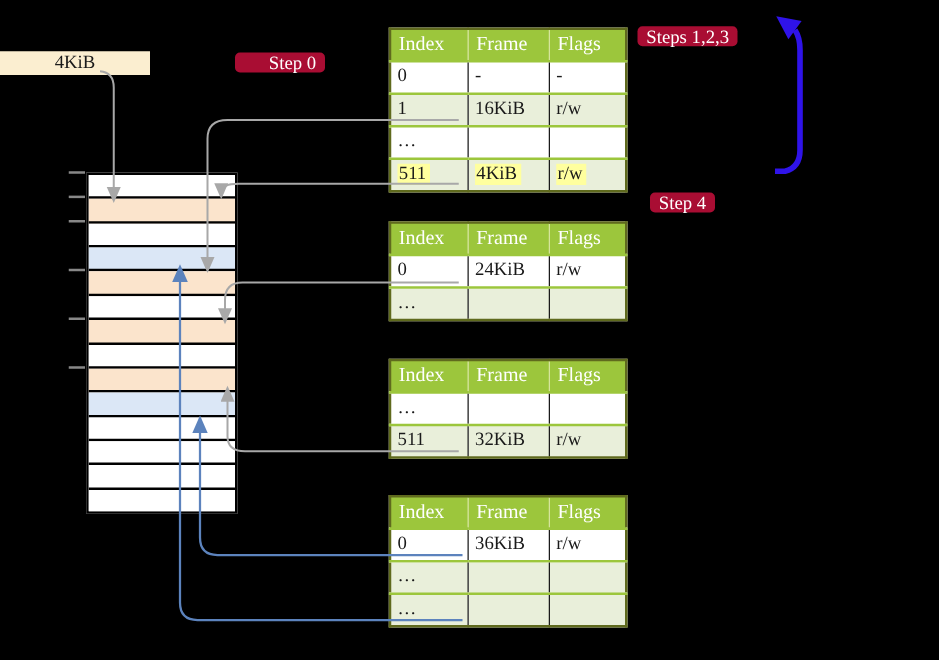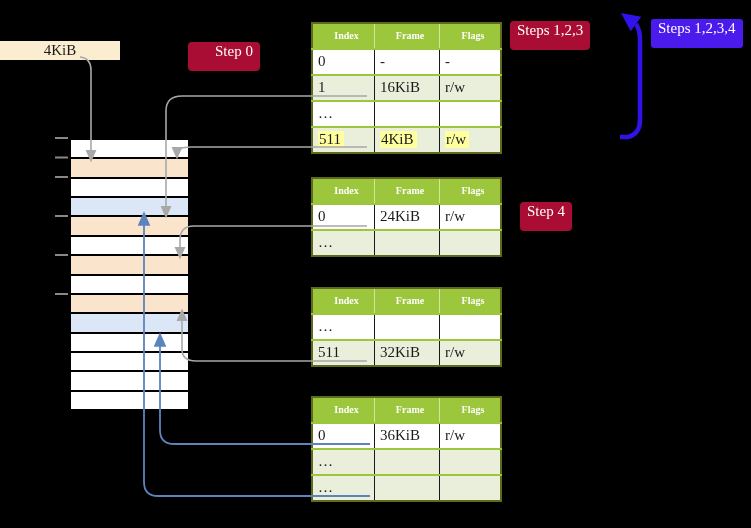--- a/index.html
+++ b/index.html
@@ -2,55 +2,55 @@
 <html style="--header_green: #9cc63c; --row_green: #e9efda; --table_border: #5f6a1d; --cell_divider: #1a1a1a; --peach: #fbe4cc; --light_blue: #dbe7f6; --wheat: #fbeed0; --label_red: #a90d33; --label_blue: #4b1bee; --arrow_grey: #a8a8a8; --arrow_steel: #5c83bd; --arrow_indigo: #2f13e9; --hl_yellow: #ffff9e; --tick_grey: #888888;"><head>
 <meta charset="utf-8">
 <style>
   html,body { margin:0; padding:0; background:#000; }
   .canvas {
     position:relative; width:751px; height:528px; overflow:hidden;
     background:#000; font-family:"Liberation Serif","DejaVu Serif",serif;
   }
   
   .badge {
-    position:absolute; height:29px; line-height:19px; padding:0 7px;
+    position:absolute; height:16px; line-height:19px; padding:0 7px;
     border-radius:4px; color:#fff; font-size:15px; white-space:nowrap;
   }
   .badge.red  { background:var(--label_red); }
   .badge.blue { background:var(--label_blue); border-radius:3px; }
   .wheatbox {
     position:absolute; left:0; top:41px; width:120px; height:19px;
     line-height:19px; text-align:center; background:var(--wheat);
     color:#1a1a1a; font-size:15px;
   }
   #lbl-step0     { left:188px; top:42px;padding-left:27px;  }
   #lbl-steps123  { left:510px; top:21px;  }
   #lbl-steps1234 { left:651px; top:19px;  }
-  #lbl-step4     { left:520px; top:154px;margin-top:48px; }
+  #lbl-step4     { left:520px; top:154px; }
   
   #stack {
     position:absolute; left:69px; top:138px; width:121px; height:273px;
     display:flex; flex-direction:column; border:2px solid #000;
     box-sizing:border-box; background:#fff;
   }
   .srow { flex:1; border-bottom:2px solid #000; }
   .srow:last-child { border-bottom:none; }
   .srow.white { background:#fff; }
   .srow.peach { background:var(--peach); }
   .srow.blue  { background:var(--light_blue); }
   
   table.ptable {
     position:absolute; left:311px; width:167px; border-collapse:collapse;
     table-layout:fixed; background:#fff; font-size:15px; color:#1a1a1a;
     border:2px solid var(--table_border);
   }
   .ptable th {
-    background:var(--header_green); color:#fff; font-weight:bold;
-    text-align:center; padding:1px 0 2px 6px; height:21px;
-    border-right:1px solid #d5e49b; font-size:10px;
+    background:var(--header_green); color:#fff; font-weight:normal;
+    text-align:left; padding:1px 0 2px 6px; height:21px;
+    border-right:1px solid #d5e49b; font-size:16px;
   }
   .ptable th:last-child { border-right:none;margin-top:10px; }
   .ptable td {
     height:22px; padding:0 0 2px 5px;
     border-right:1px solid var(--cell_divider);
     border-top:2px solid var(--header_green);
     overflow:hidden; white-space:nowrap;
   }
   .ptable td:last-child { border-right:none; }
   .ptable tr.green td { background:var(--row_green); }
@@ -67,21 +67,20 @@
 <body>
 
 <div class="canvas">
 
   <div class="wheatbox" id="lbl-4kib">4KiB</div>
 
   <div class="badge red" id="lbl-step0">Step 0</div>
 
   <div class="badge red" id="lbl-steps123">Steps 1,2,3</div>
 
-  <div class="badge blue" id="lbl-steps1234">Steps 1,2,3,4</div>
 
   <div class="badge red" id="lbl-step4">Step 4</div>
 
   <div id="stack">
       <div class="srow white"></div>
       <div class="srow peach"></div>
       <div class="srow white"></div>
       <div class="srow blue"></div>
       <div class="srow peach"></div>
       <div class="srow white"></div>

